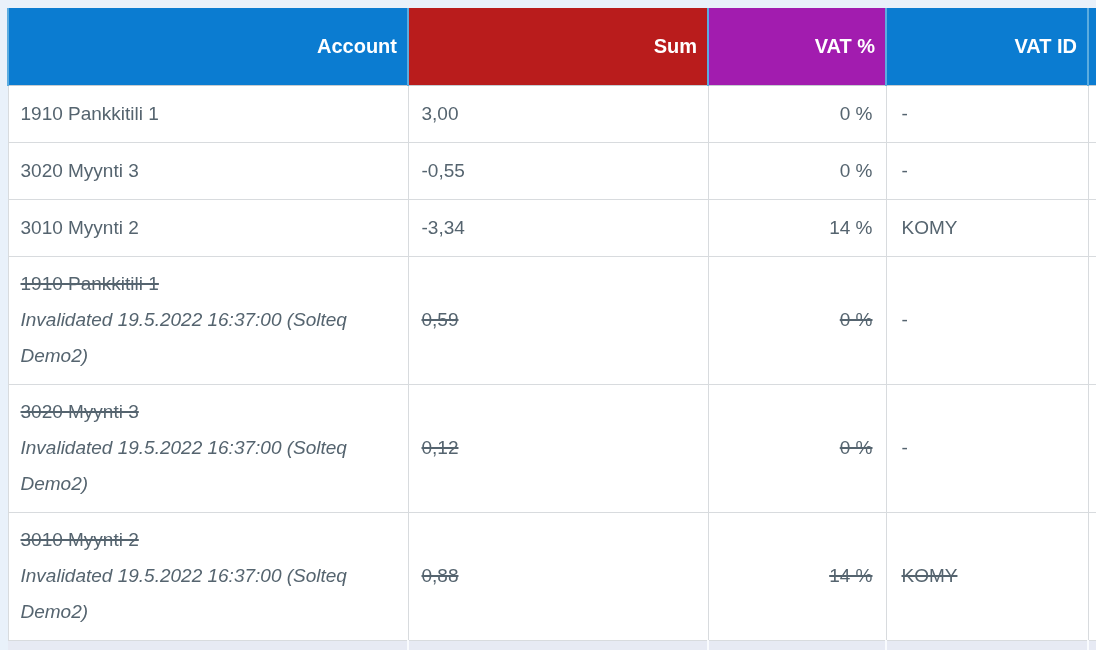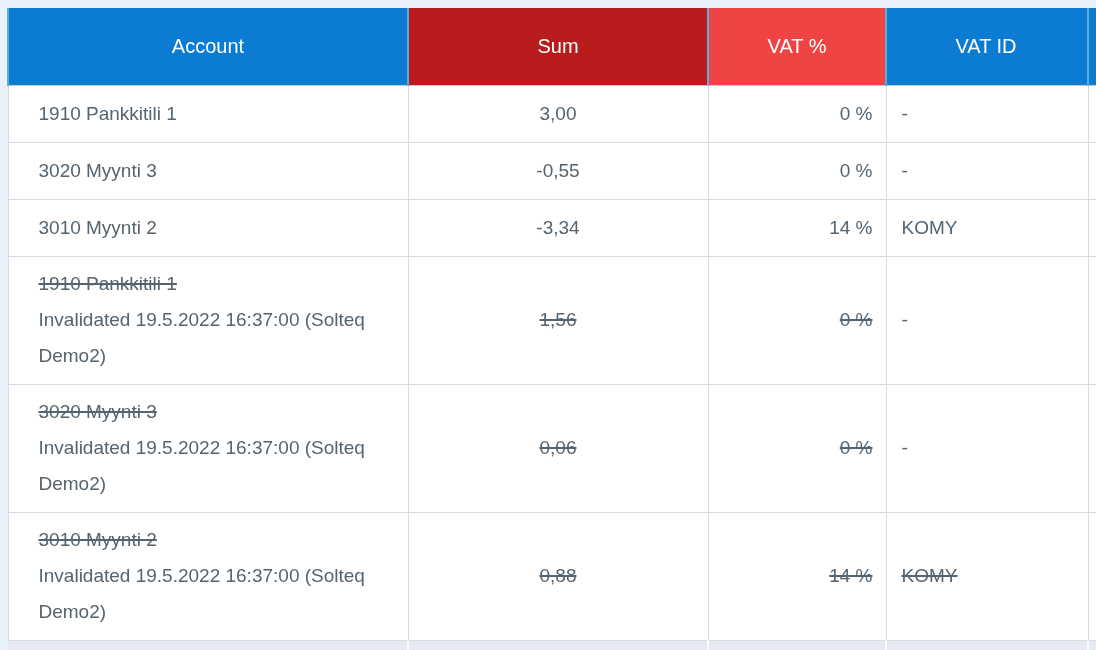--- a/index.html
+++ b/index.html
@@ -30,53 +30,53 @@
   col.c-account { width: 400px; }
   col.c-sum     { width: 300px; }
   col.c-vat     { width: 178px; }
   col.c-vatid   { width: 202px; }
   col.c-extra   { width: 300px; }
 
   thead tr { height: 77px; }
   th {
     background: #0b7cd1;
     color: #ffffff;
-    font-weight: normal;
+    font-weight: bold;
     font-size: 20px;
-    text-align: center;
+    text-align: right;
     border-left: 2px solid #22c55e;
     border-bottom: 1px solid #c6ccd1;
     padding: 0 10px;
   }
 
   td {
     background: #ffffff;
     border: 1px solid #d8dbde;
     font-size: 19px;
     color: #55646f;
     line-height: 36px;
     vertical-align: middle;
     padding: 9px 13px;
     overflow: hidden;
   }
   tr.row-single { height: 57px; }
   tr.row-invalidated { height: 128px; }
 
-  td.cell-account { text-align: left; padding-left: 30px; }
-  td.cell-sum     { text-align: center; }
+  td.cell-account { text-align: left; padding-left: 12px; }
+  td.cell-sum     { text-align: left; }
   td.cell-vat     { text-align: right; }
   td.cell-vatid   { text-align: left; padding-left: 15px; }
   td.cell-extra   { }
 
   .struck {
     text-decoration: line-through;
     text-decoration-thickness: 2px;
   }
   .acct-line { display: block; }
-  .note-line { display: block; }
+  .note-line { display: block; font-style: italic; }
 
   tfoot tr { height: 20px; }
   tfoot td {
     background: #e7eaf4;
     border: none;
     border-top: 1px solid #d8dbde;
     border-left: 2px solid #f9fbfe;
     padding: 0;
     height: 20px;
   }
@@ -91,21 +91,21 @@
       <col class="c-account">
         <col class="c-sum">
         <col class="c-vat">
         <col class="c-vatid">
         <col class="c-extra">
     </colgroup>
     <thead>
       <tr>
         <th style="background: rgb(11, 124, 209); color: rgb(255, 255, 255); border-left-color: rgb(92, 172, 223);">Account</th>
         <th style="background: #b91c1c; color: rgb(255, 255, 255); border-left-color: rgb(92, 172, 223);">Sum</th>
-        <th style="background: #ef4444; color: rgb(255, 255, 255); border-left-color: rgb(92, 172, 223);">VAT %</th>
+        <th style="background: #a21caf; color: rgb(255, 255, 255); border-left-color: rgb(92, 172, 223);">VAT %</th>
         <th style="background: rgb(11, 124, 209); color: rgb(255, 255, 255); border-left-color: rgb(92, 172, 223); padding-left: 8px;">VAT ID</th>
         <th style="background: rgb(11, 124, 209); color: rgb(255, 255, 255); border-left-color: rgb(92, 172, 223);"></th>
       </tr>
     </thead>
     <tbody id="rows-body">
   <tr class="row-single">
     <td class="cell-account">
       <span class="acct-line">1910 Pankkitili 1</span>
 
     </td>
@@ -154,38 +154,38 @@
     </td>
     <td class="cell-extra"></td>
   </tr>
 
   <tr class="row-invalidated">
     <td class="cell-account">
       <span class="acct-line struck">1910 Pankkitili 1</span>
       <span class="note-line">Invalidated 19.5.2022 16:37:00 (Solteq Demo2)</span>
     </td>
     <td class="cell-sum">
-      <span class="struck">1,56</span>
+      <span class="struck">0,59</span>
     </td>
     <td class="cell-vat">
       <span class="struck">0 %</span>
     </td>
     <td class="cell-vatid">
       <span>-</span>
     </td>
     <td class="cell-extra"></td>
   </tr>
 
   <tr class="row-invalidated">
     <td class="cell-account">
       <span class="acct-line struck">3020 Myynti 3</span>
       <span class="note-line">Invalidated 19.5.2022 16:37:00 (Solteq Demo2)</span>
     </td>
     <td class="cell-sum">
-      <span class="struck">0,06</span>
+      <span class="struck">0,12</span>
     </td>
     <td class="cell-vat">
       <span class="struck">0 %</span>
     </td>
     <td class="cell-vatid">
       <span>-</span>
     </td>
     <td class="cell-extra"></td>
   </tr>
 

